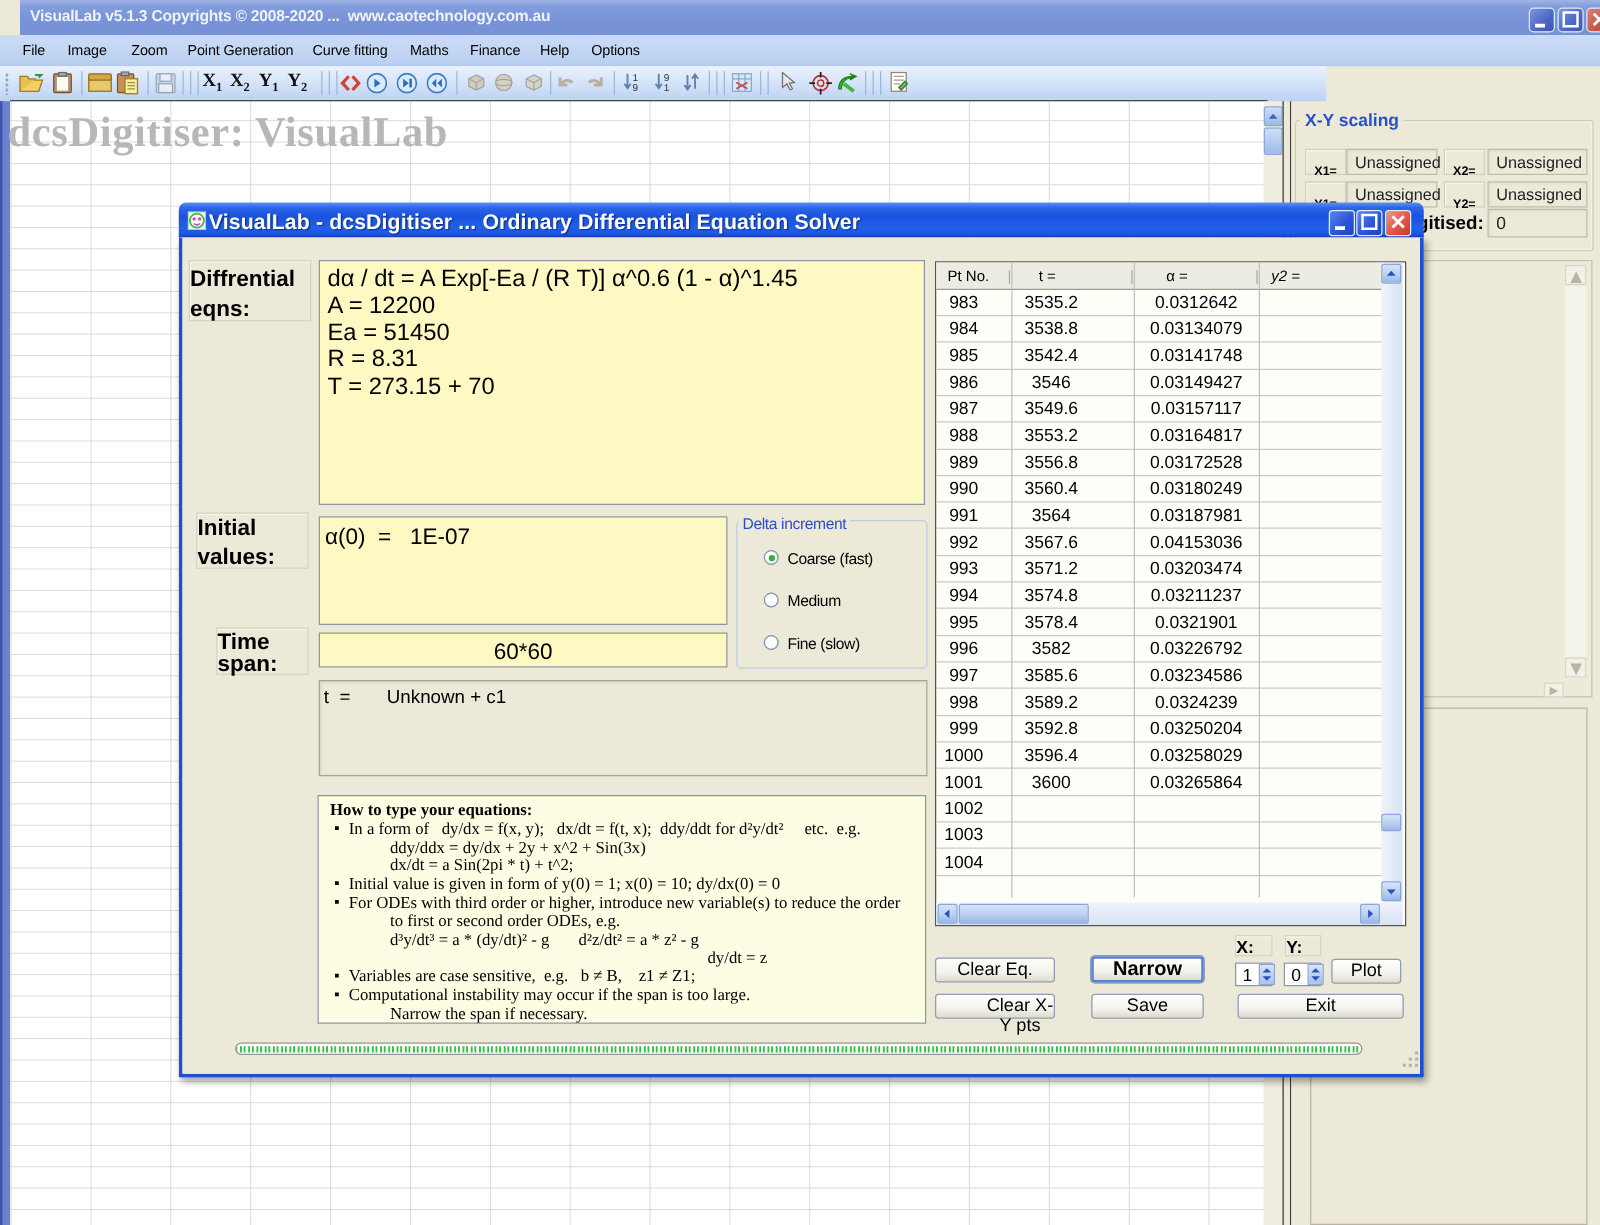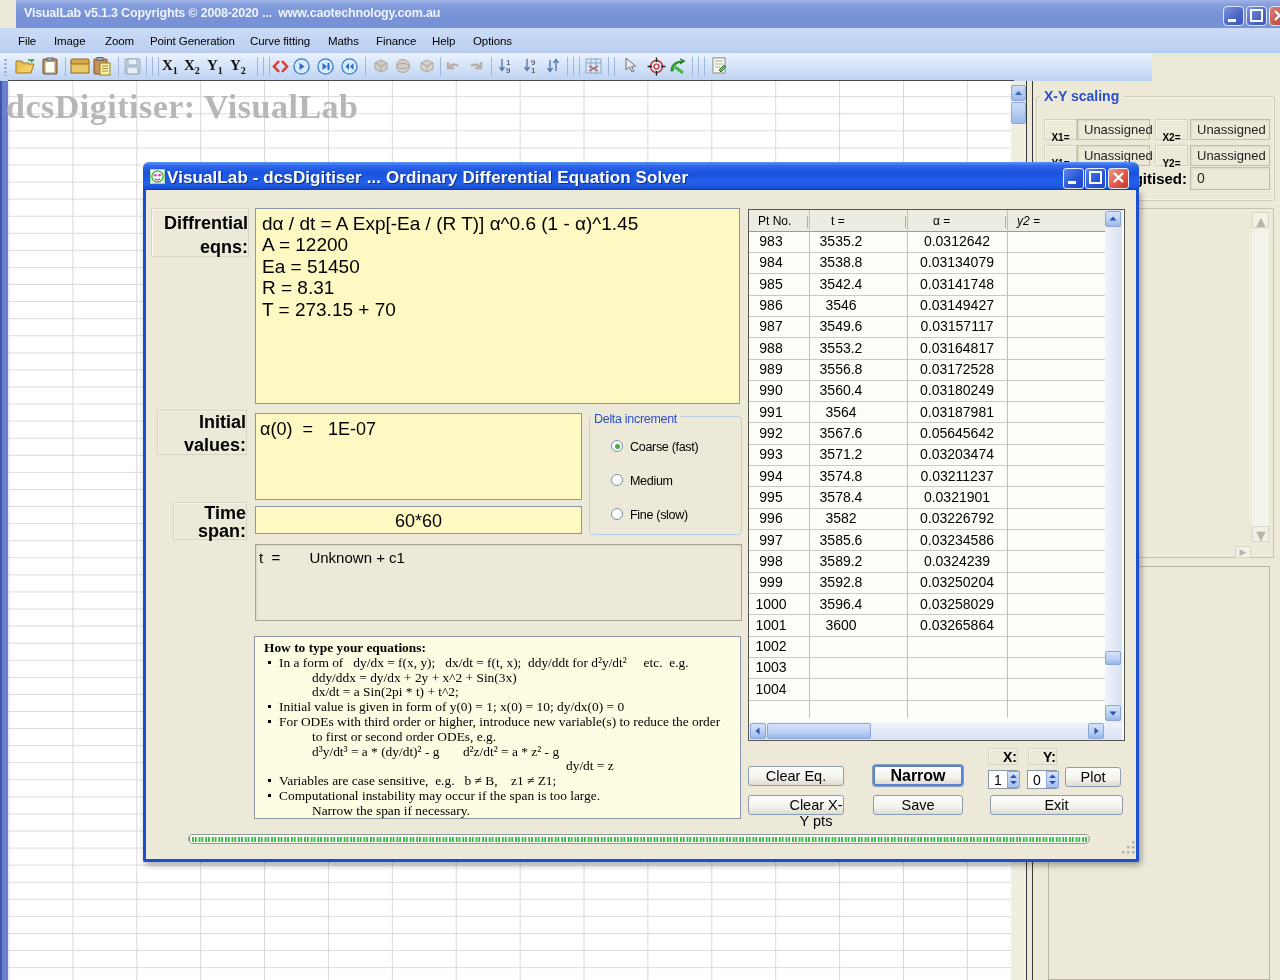--- a/index.html
+++ b/index.html
@@ -13,21 +13,21 @@
 .capbtn{width:21px;height:20px;top:6px;border-radius:4px;border:1px solid #DCE6F8;
   color:#fff;box-sizing:border-box;}
 #btn-min{left:1207px;background:linear-gradient(135deg,#7C96DF 0%,#4C66C5 60%,#3D55B8 100%);}
 #btn-max{left:1230px;background:linear-gradient(135deg,#7C96DF 0%,#4C66C5 60%,#3D55B8 100%);}
 #btn-close{left:1253px;background:linear-gradient(135deg,#D88078 0%,#C05A4E 60%,#B04A40 100%);}
 
 #menubar{left:0;top:28px;width:1280px;height:25px;
   background:linear-gradient(180deg,#CBDCF7 0%,#BBD0F0 90%,#B2C8EC 100%);}
 #menubar span{position:absolute;top:7px;font-size:11.5px;letter-spacing:-0.1px;color:#000;}
 
-#toolbar{left:0;top:53px;width:1152px;height:28px;
+#toolbar{left:0;top:53px;width:1061px;height:28px;
   background:linear-gradient(180deg,#EAF2FD 0%,#D8E6FA 40%,#C3D7F4 85%,#BCD2F2 100%);
   border-bottom:1px solid #A9C2E4;text-decoration:underline;}
 .tsep{position:absolute;top:4px;width:1px;height:19px;background:#9DB6DB;}
 .xyico{position:absolute;top:4px;font-family:"Liberation Serif",serif;font-weight:bold;font-size:15px;color:#111;}
 .xyico sub{font-size:10px;}
 
 #gridwin{left:8px;top:81px;width:1003px;height:899px;background:#fff;
   background-image:linear-gradient(to right,#D9D9D9 1px,transparent 1px),
                    linear-gradient(to bottom,#DADADA 1px,transparent 1px);
   background-size:63.9px 17.08px;background-position:0.5px 15.2px;}
@@ -60,21 +60,21 @@
   background:#ECE9D8;border:3px solid #1E4FD0;border-top:none;border-radius:0 0 2px 2px;
   box-shadow:2px 3px 6px rgba(0,0,0,0.35);box-sizing:border-box;}
 #dlgtitle{left:143px;top:162px;width:996px;height:28px;border-radius:6px 6px 0 0;
   background:linear-gradient(180deg,#5E93F2 0%,#2E67E8 14%,#1A52DE 40%,#2160EA 72%,#1C57E0 90%,#1240BC 100%);}
 #dlgtitle .txt{left:24px;top:6px;font-size:17px;font-weight:bold;color:#fff;letter-spacing:0.1px;
   text-shadow:1px 1px 1px rgba(0,0,40,0.5);}
 .dbtn{position:absolute;top:6px;width:21px;height:21px;border-radius:3px;border:1px solid #E6EEFC;
   box-sizing:border-box;}
 #dbtn-min,#dbtn-max{background:linear-gradient(135deg,#5F86F0 0%,#2B56D8 55%,#1E44C4 100%);}
 #dbtn-close{background:linear-gradient(135deg,#F0988C 0%,#E2574A 55%,#C83A28 100%);}
-.dlbl{position:absolute;font-size:18px;font-weight:bold;color:#000;text-align:right;
+.dlbl{position:absolute;font-size:18px;font-weight:bold;color:#000;text-align:left;
   border:1px solid #D8D4C2;box-shadow:inset 1px 1px 0 #F8F6EC;box-sizing:border-box;background:#ECE9D8;}
 .wbox{position:absolute;background:#fef9c3;border:1px solid #8C97A5;box-sizing:border-box;}
 .bbox{position:absolute;background:#ECE9D8;border:1px solid #A8A494;box-shadow:inset 1px 1px 2px #D8D5C6;box-sizing:border-box;}
 
 #delta{left:589px;top:416px;width:153px;height:119px;border:1px solid #B9CDE2;border-radius:4px;box-sizing:border-box;}
 #delta-label{background:#ECE9D8;padding:0 3px;font-size:12.5px;letter-spacing:-0.3px;color:#2A50C8;}
 .radio{position:absolute;width:12px;height:12px;border-radius:50%;border:1px solid #7E94AA;
   background:radial-gradient(circle at 40% 35%,#FFFFFF 40%,#E8EEF2 100%);box-sizing:border-box;}
 .radiodot{position:absolute;width:5px;height:5px;border-radius:50%;background:#3DAE3D;}
 .rlabel{position:absolute;font-size:12.5px;letter-spacing:-0.3px;color:#000;}
@@ -401,21 +401,21 @@
         <span style="left:163px">0.03180249</span>
       </div>
     <div class="trow" style="top:192.56px;">
         <span style="left:-23px">991</span>
         <span style="left:47px">3564</span>
         <span style="left:163px">0.03187981</span>
       </div>
     <div class="trow" style="top:213.88px;">
         <span style="left:-23px">992</span>
         <span style="left:47px">3567.6</span>
-        <span style="left:163px">0.05645642</span>
+        <span style="left:163px">0.04153036</span>
       </div>
     <div class="trow" style="top:235.20px;">
         <span style="left:-23px">993</span>
         <span style="left:47px">3571.2</span>
         <span style="left:163px">0.03203474</span>
       </div>
     <div class="trow" style="top:256.52px;">
         <span style="left:-23px">994</span>
         <span style="left:47px">3574.8</span>
         <span style="left:163px">0.03211237</span>

